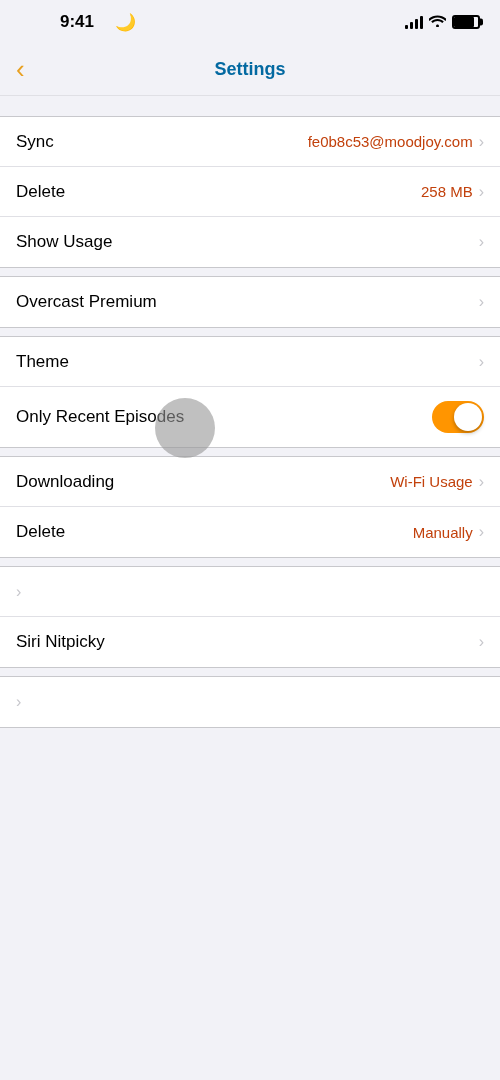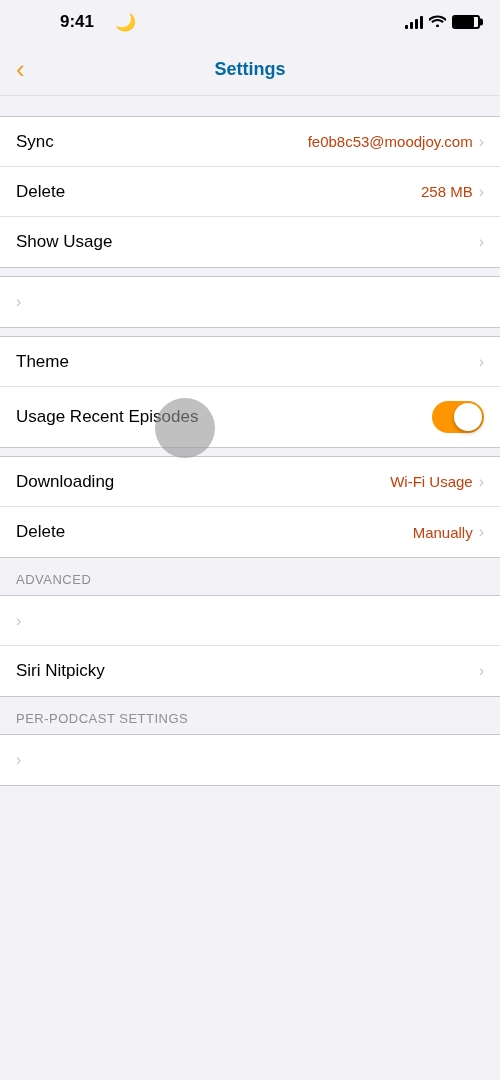--- a/index.html
+++ b/index.html
@@ -250,35 +250,36 @@
     <div class="settings-row">
       <span class="row-label">Show Usage</span>
       <div class="row-right">
         <span class="chevron">›</span>
       </div>
     </div>
   </div>
 
   <div class="settings-group">
     <div class="settings-row">
+      <span class="row-label">Overcast Premium</span>
       <div class="row-right">
         <span class="chevron">›</span>
       </div>
     </div>
   </div>
 
   <div class="settings-group">
     <div class="settings-row">
       <span class="row-label">Theme</span>
       <div class="row-right">
         <span class="chevron">›</span>
       </div>
     </div>
     <div class="settings-row">
-      <span class="row-label">Usage Recent Episodes</span>
+      <span class="row-label">Only Recent Episodes</span>
       <div class="row-right">
         <div class="toggle-switch">
           <div class="toggle-knob"></div>
         </div>
       </div>
     </div>
   </div>
 
   <div class="settings-group">
     <div class="settings-row">
@@ -291,38 +292,36 @@
     <div class="settings-row">
       <span class="row-label">Delete</span>
       <div class="row-right">
         <span class="row-value">Manually</span>
         <span class="chevron">›</span>
       </div>
     </div>
   </div>
 
   <div>
-    <div class="section-header">ADVANCED</div>
     <div class="settings-group">
       <div class="settings-row">
         <div class="row-right">
           <span class="chevron">›</span>
         </div>
       </div>
       <div class="settings-row">
         <span class="row-label">Siri Nitpicky</span>
         <div class="row-right">
           <span class="chevron">›</span>
         </div>
       </div>
     </div>
   </div>
 
   <div>
-    <div class="section-header">PER-PODCAST SETTINGS</div>
     <div class="settings-group">
       <div class="settings-row">
         <div class="row-right">
           <span class="chevron">›</span>
         </div>
       </div>
     </div>
   </div>
 
 </div>

